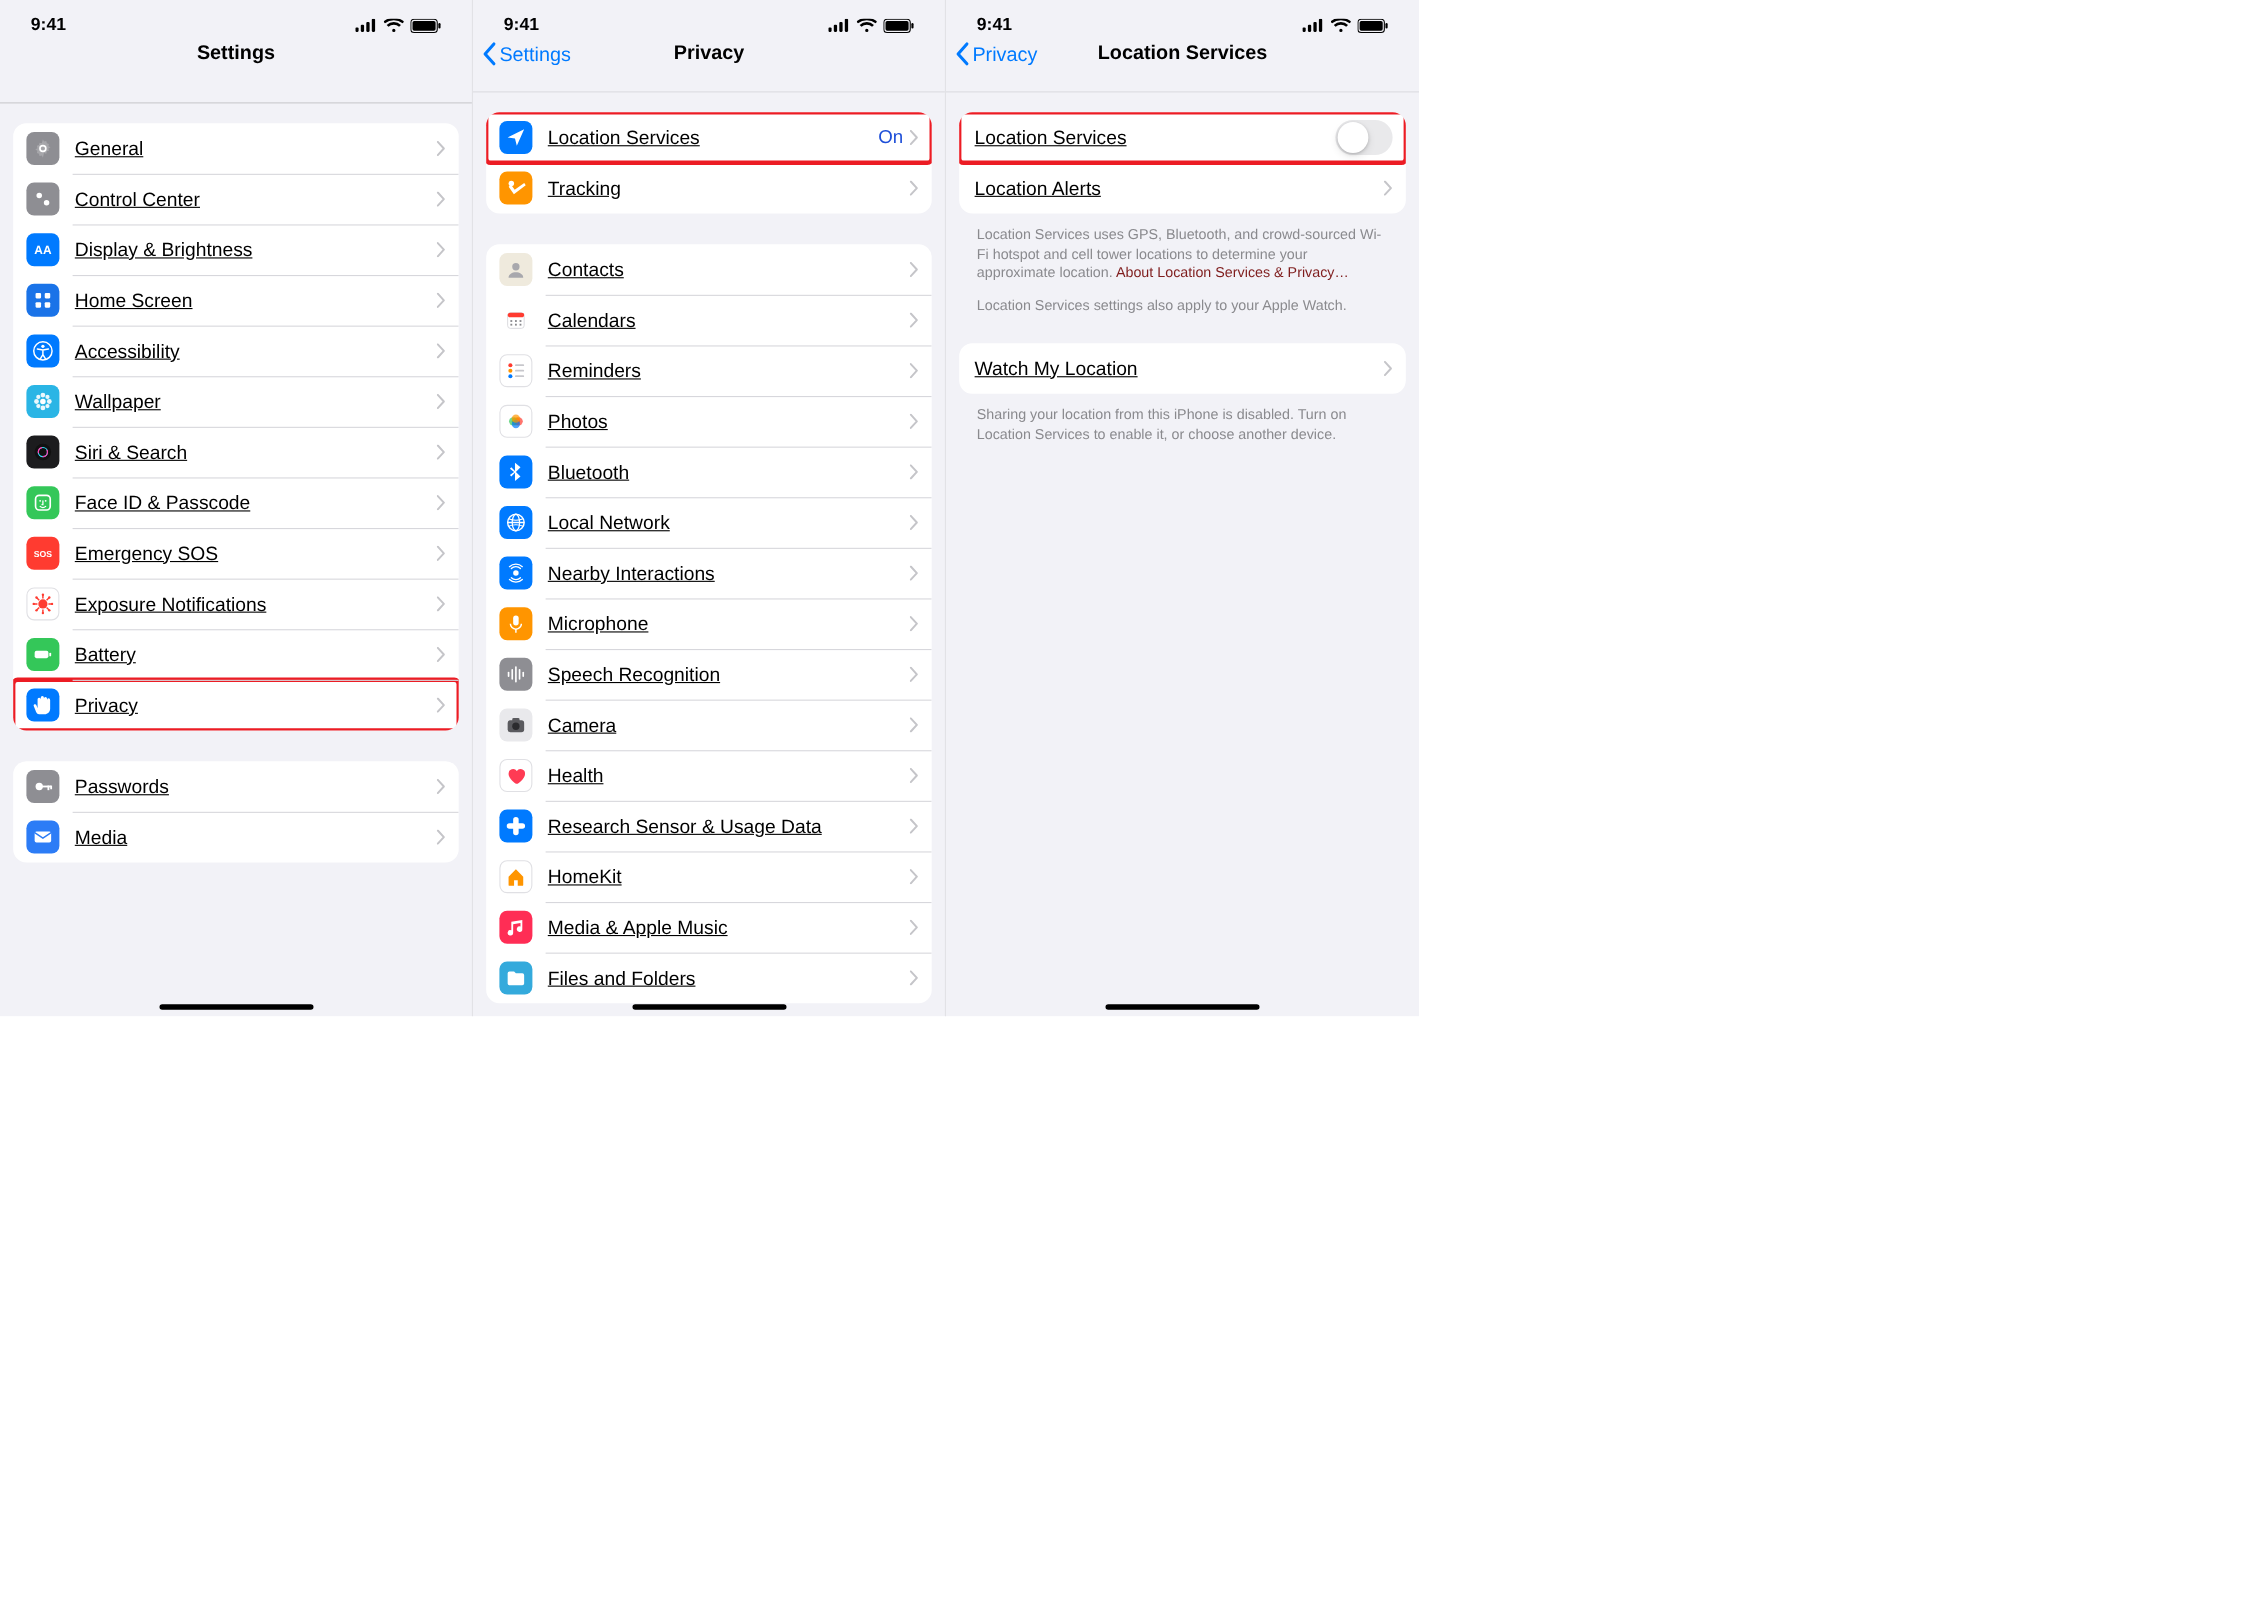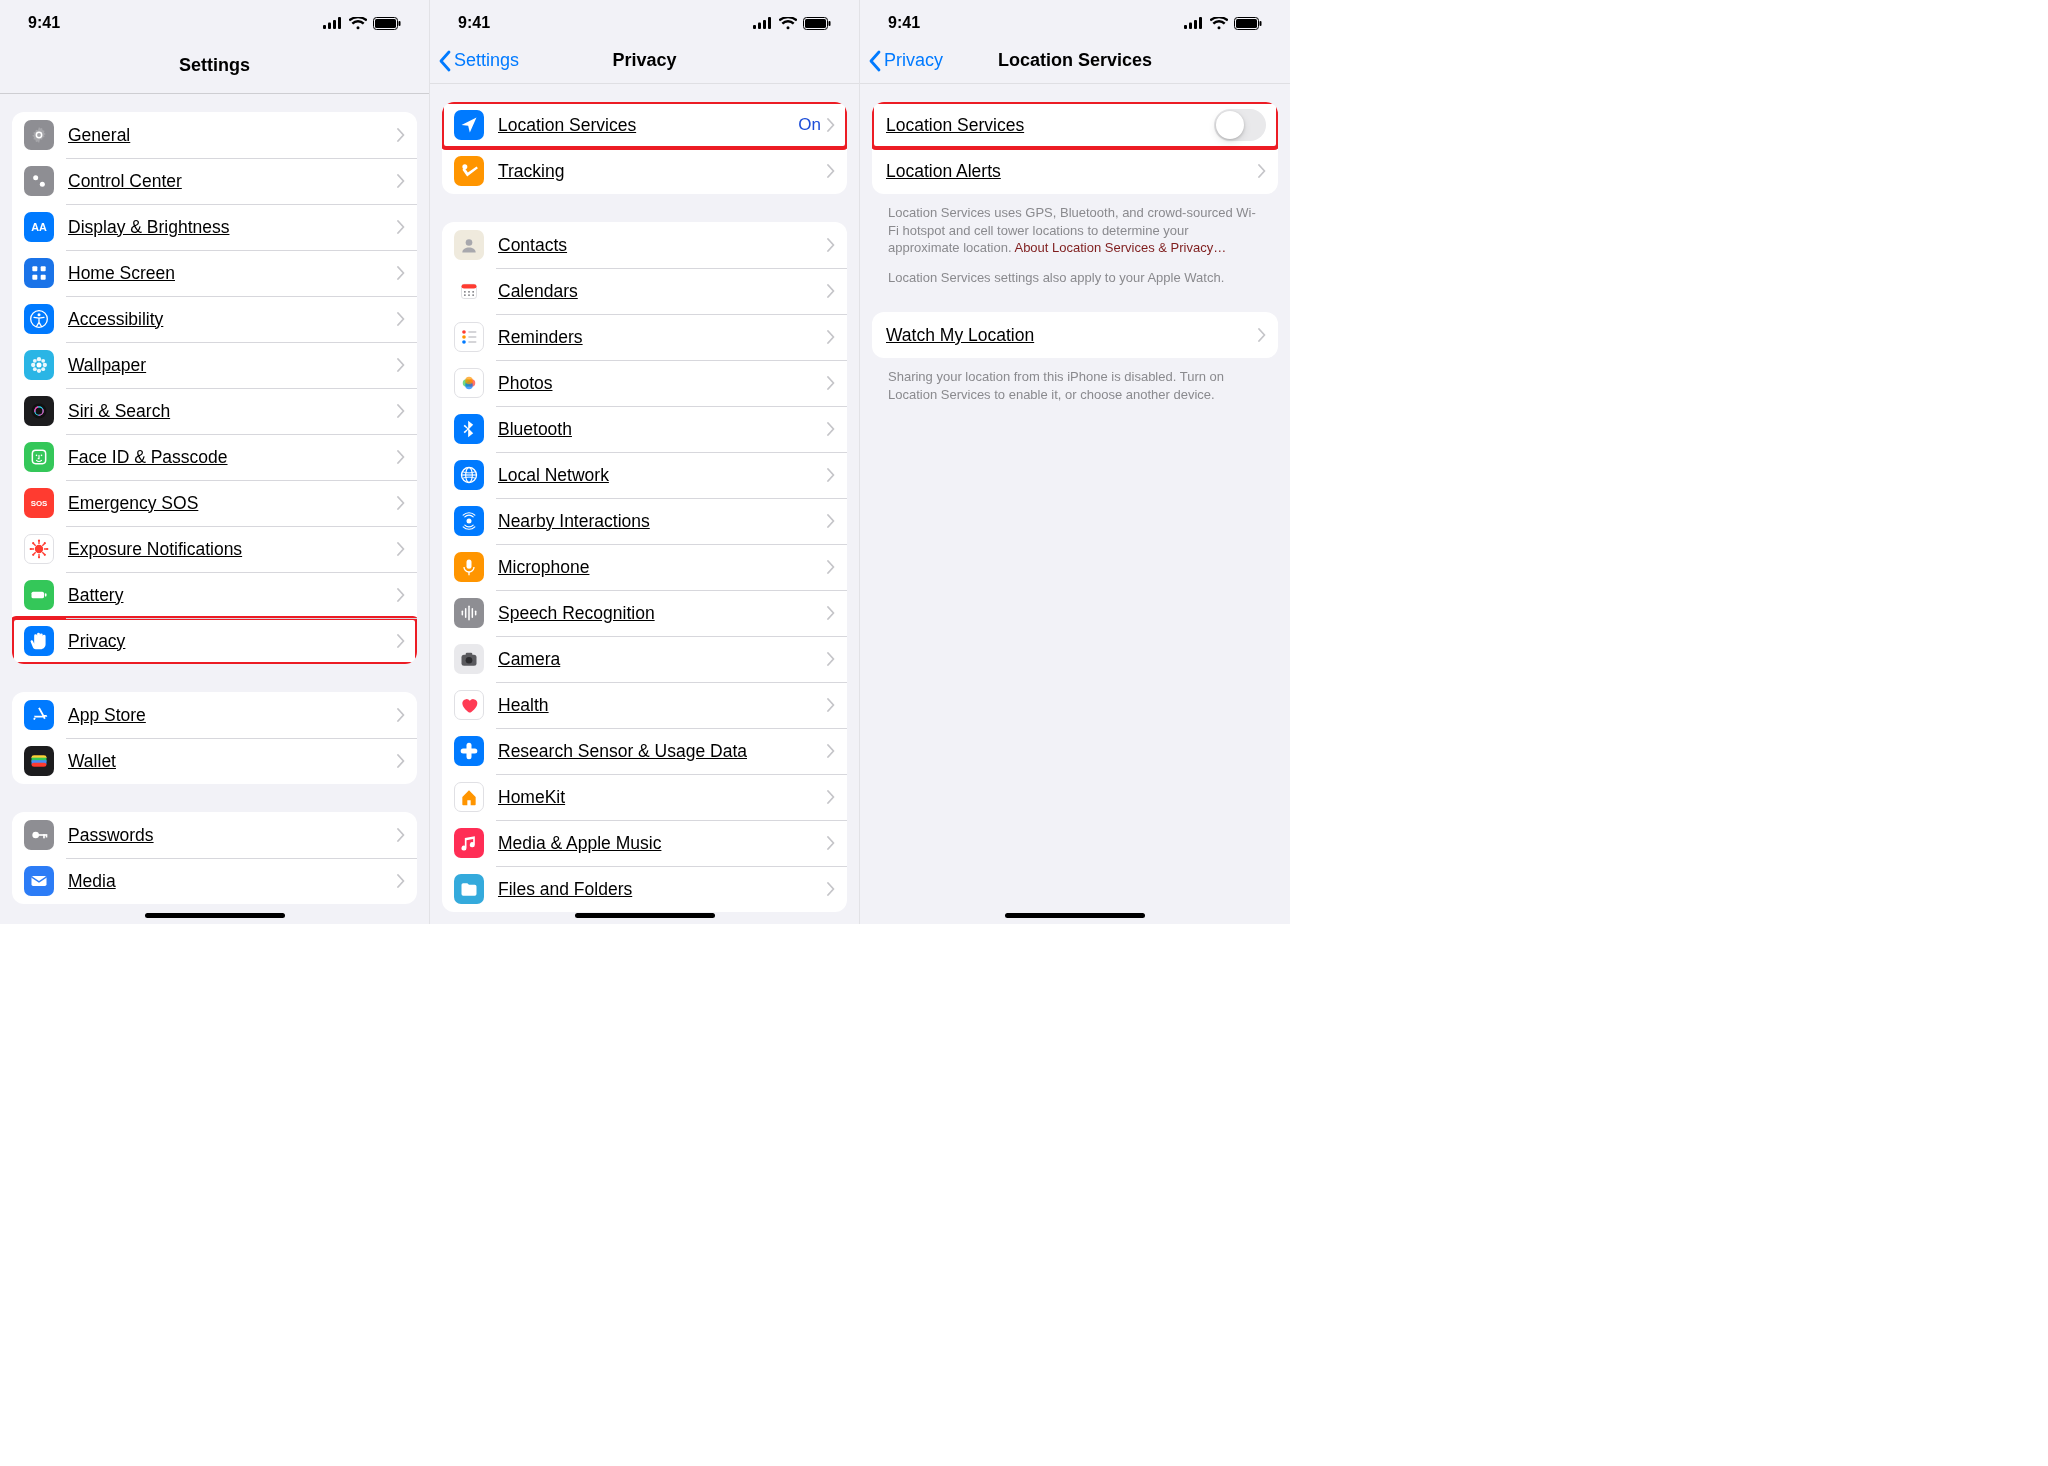--- a/index.html
+++ b/index.html
@@ -36,21 +36,20 @@
   .status-right {
     display: flex; align-items: center; gap: 6px;
   }
   .status-right svg { display: block; }
 
   
   .navbar {
     height: 46px;
     position: relative;
     display: flex;
-    align-items: center;
     justify-content: center;
     border-bottom: 0.5px solid rgba(0,0,0,0.08);
   }
   .navbar .title {
     font-size: 18px; font-weight: 600; color:#000;
   }
   .navbar .back {
     position: absolute; left: 8px; display: flex; align-items:center;
     color: #007aff; font-size: 18px; gap:2px;
   }
@@ -541,48 +540,20 @@
             </div>
             <span class="label">Privacy</span>
             <span class="chevron">
               <svg>
                 <use href="#chev"></use>
               </svg>
             </span>
           </div>
       </div>
 
-      <div class="group">
-        <div class="row">
-            <div class="icon bg-blue">
-              <svg>
-                <use href="#i-appstore"></use>
-              </svg>
-            </div>
-            <span class="label">App Store</span>
-            <span class="chevron">
-              <svg>
-                <use href="#chev"></use>
-              </svg>
-            </span>
-          </div>
-        <div class="row">
-            <div class="icon bg-black">
-              <svg>
-                <use href="#i-wallet"></use>
-              </svg>
-            </div>
-            <span class="label">Wallet</span>
-            <span class="chevron">
-              <svg>
-                <use href="#chev"></use>
-              </svg>
-            </span>
-          </div>
-      </div>
 
       <div class="group">
         <div class="row">
             <div class="icon bg-gray">
               <svg>
                 <use href="#i-key"></use>
               </svg>
             </div>
             <span class="label">Passwords</span>
             <span class="chevron">

